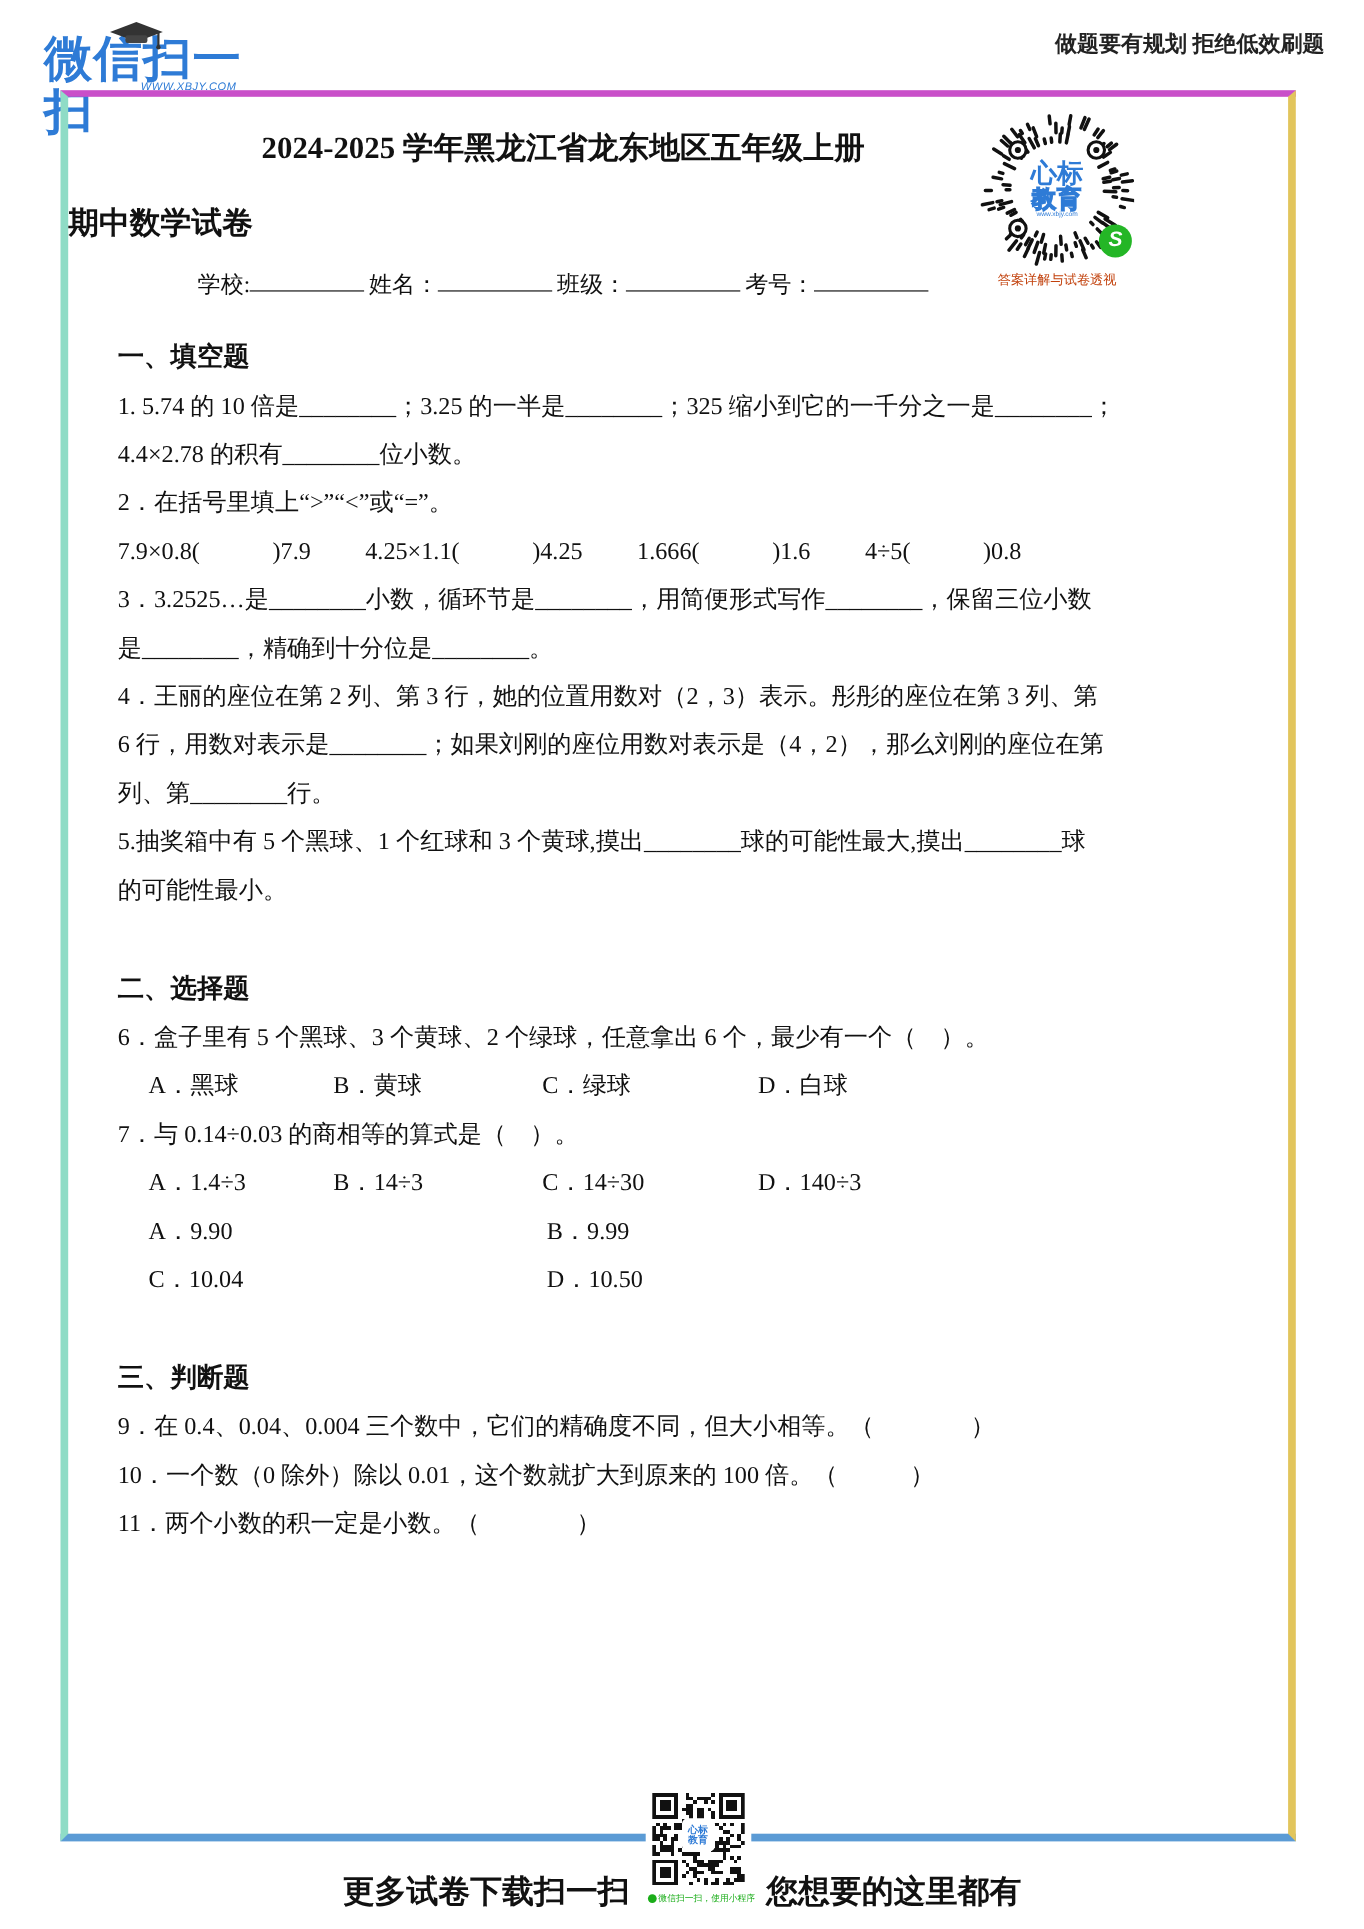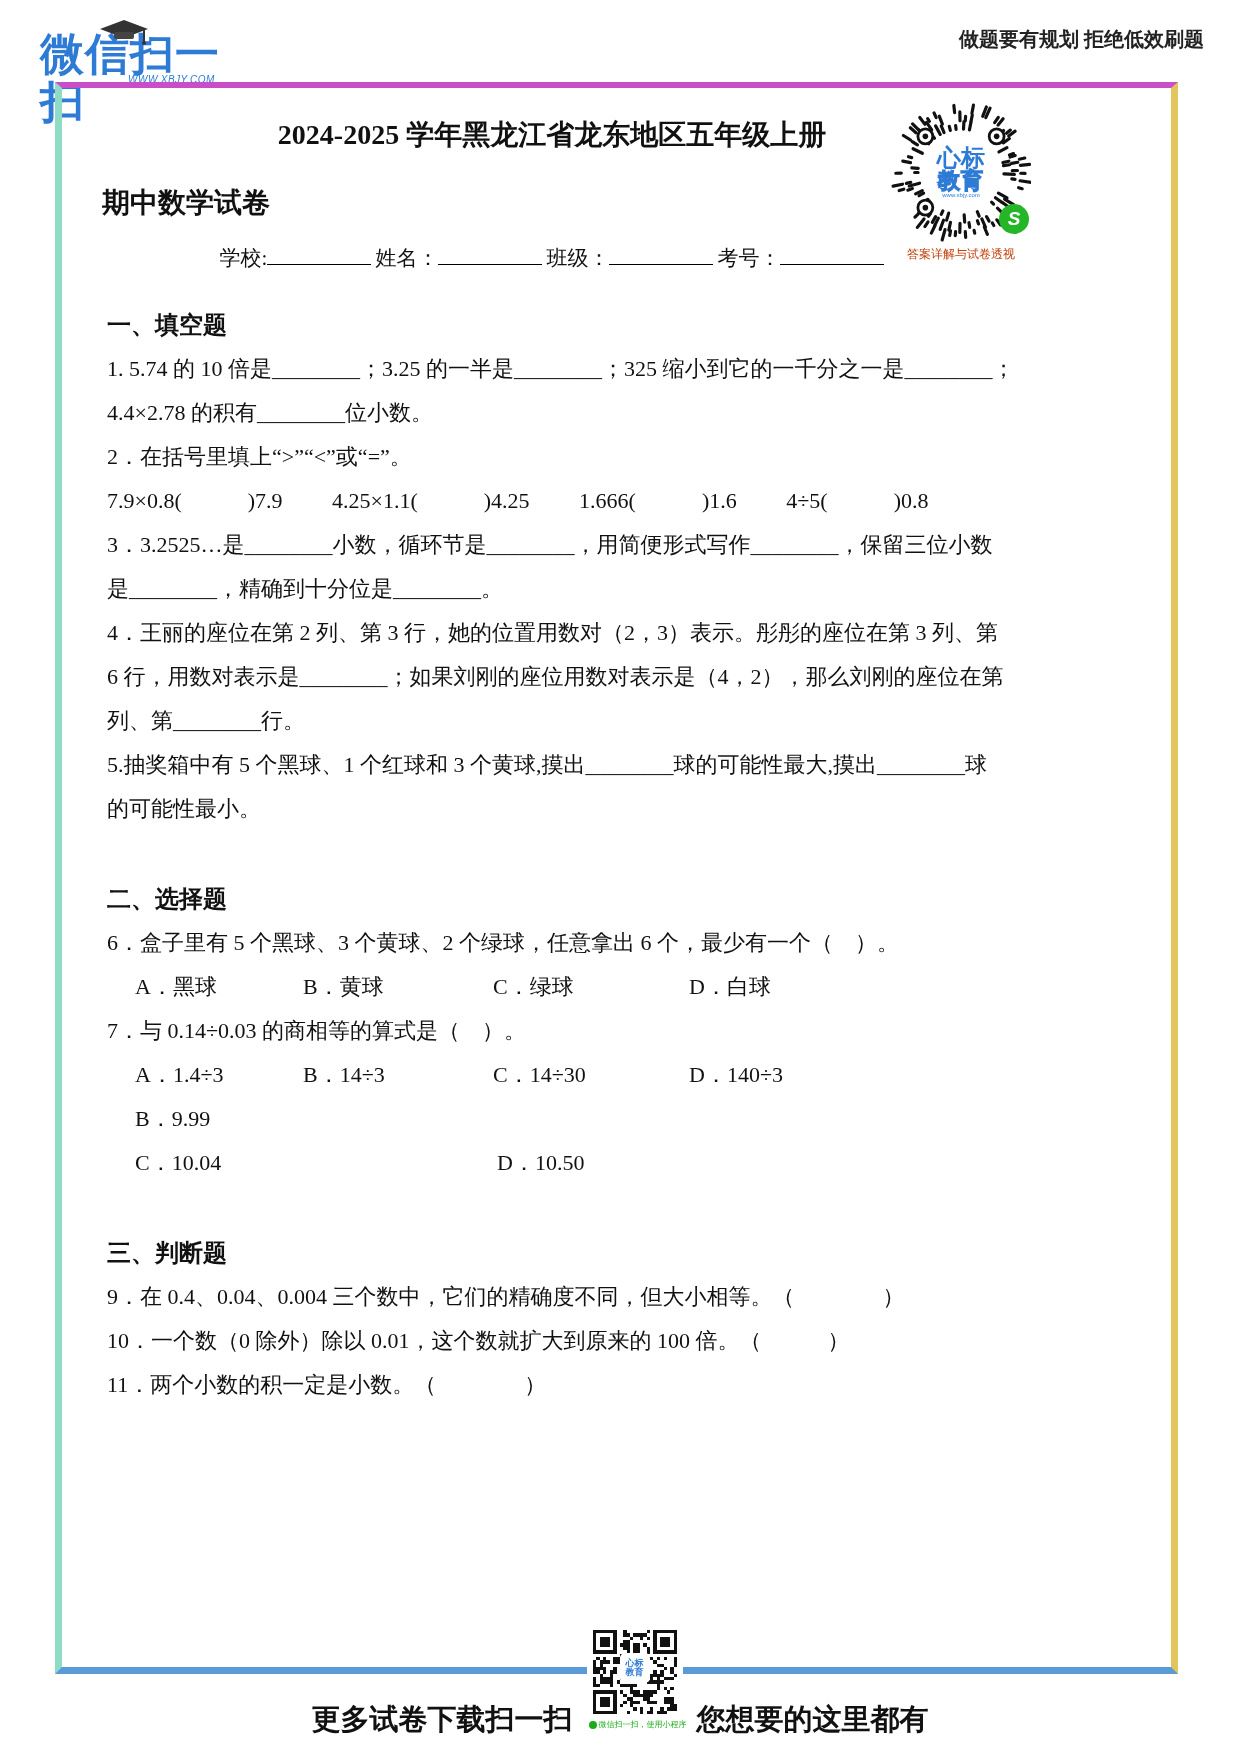--- a/index.html
+++ b/index.html
@@ -12,21 +12,21 @@
   .logo-text{font-family:"Liberation Sans","DejaVu Sans",sans-serif;font-weight:bold;
              font-size:44px;line-height:48px;color:#2E7BD6;letter-spacing:1px;}
   .logo-cap{position:absolute;left:58px;top:-10px;}
   .logo-sub{position:absolute;left:88px;top:44px;font-size:10px;font-style:italic;
             color:#2E7BD6;font-family:"Liberation Sans",sans-serif;letter-spacing:.5px;}
   .slogan{position:absolute;right:36px;top:26px;font-size:20px;font-weight:bold;color:#222;}
 
   
   .frame{position:absolute;left:55px;top:82px;width:1123px;height:1592px;box-sizing:border-box;
          border-top:6px solid #C94FC9;border-left:7px solid #8FDCC6;
-         border-right:7px solid #E2C55C;border-bottom:7px solid #5B9BD5;padding-left:40px;}
+         border-right:7px solid #E2C55C;border-bottom:7px solid #5B9BD5;}
   .title{margin-top:28px;width:900px;text-align:center;font-size:28px;font-weight:bold;}
   .subtitle{margin-top:30px;width:900px;text-align:left;font-size:28px;font-weight:bold;}
   .info-line{margin-top:22px;width:900px;text-align:center;font-size:21px;white-space:nowrap;}
   .info-field{display:inline-block;margin:0 2px;}
   .info-blank{display:inline-block;width:104px;border-bottom:1.5px solid #000;height:20px;
               vertical-align:baseline;}
 
   
   .qr-top{position:absolute;top:14px;right:130px;width:160px;text-align:center;}
   .qr-top-wrap{position:relative;width:140px;height:140px;margin:0 auto;}
@@ -227,20 +227,21 @@
           <span>D．白球</span>
         </div>
         <div class="q-line">7．与 0.14÷0.03 的商相等的算式是（　）。</div>
         <div class="opt-row opt4">
           <span>A．1.4÷3</span>
           <span>B．14÷3</span>
           <span>C．14÷30</span>
           <span>D．140÷3</span>
         </div>
         <div class="opt-row opt2">
+          <span>A．9.90</span>
           <span>B．9.99</span>
         </div>
         <div class="opt-row opt2">
           <span>C．10.04</span>
           <span>D．10.50</span>
         </div>
         <div class="sec-heading">三、判断题</div>
         <div class="q-line">9．在 0.4、0.04、0.004 三个数中，它们的精确度不同，但大小相等。（　　　　）</div>
         <div class="q-line">10．一个数（0 除外）除以 0.01，这个数就扩大到原来的 100 倍。（　　　）</div>
         <div class="q-line">11．两个小数的积一定是小数。（　　　　）</div>

